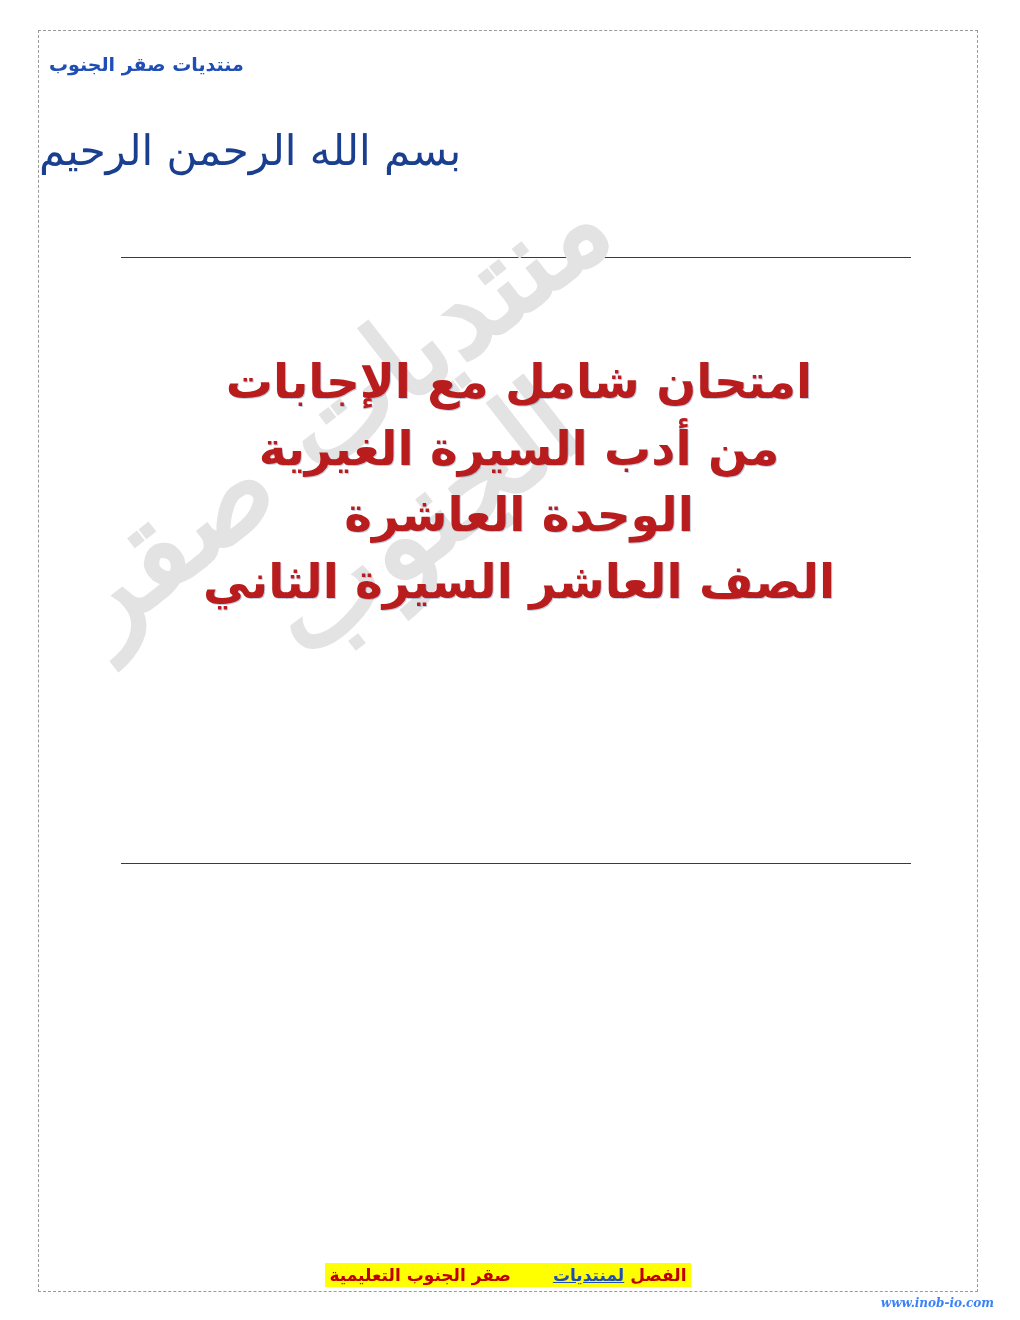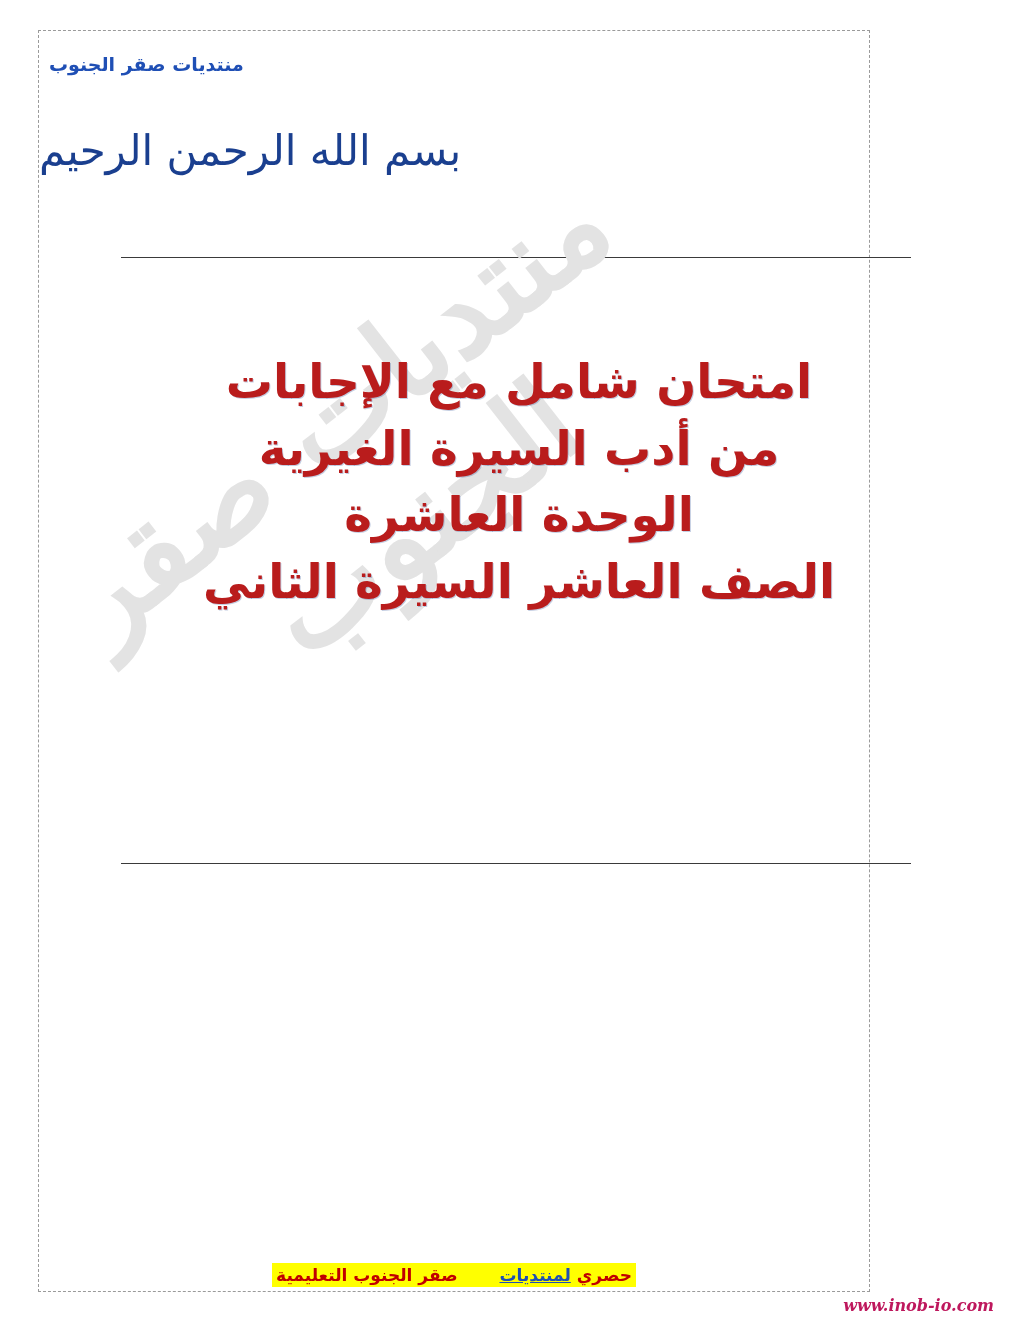--- a/index.html
+++ b/index.html
@@ -13,21 +13,21 @@
     position: relative;
     font-family: "DejaVu Sans", "Liberation Sans", sans-serif;
     overflow: hidden;
   }
 
   
   .page-frame {
     position: absolute;
     left: 38px;
     top: 30px;
-    width: 832px;
+    width: 940px;
     height: 1262px;
     border: 1px dashed #9a9a9a;
     box-sizing: border-box;
     background: #ffffff;
   }
 
   
   .forum-tag {
     position: absolute;
     left: 10px;
@@ -124,24 +124,24 @@
   .footer-note .lnk {
     color: #1f4fb5;
     text-decoration: underline;
     margin-left: 36px;
   }
 
   .site-url {
     position: absolute;
     right: 26px;
     top: 1296px;
-    font-size: 16px;
+    font-size: 12px;
     font-weight: 700;
     font-style: italic;
-    color: #be185d;
+    color: #3b82f6;
     font-family: "DejaVu Serif", "Liberation Serif", serif;
     direction: ltr;
   }
 </style>
 </head>
 <body>
 
 <div class="page-frame">
 
   <div class="forum-tag">منتديات صقر الجنوب</div>
@@ -155,18 +155,18 @@
   <div class="title-block">
     <span class="title-line">امتحان شامل مع الإجابات</span>
     <span class="title-line">من أدب السيرة الغيرية</span>
     <span class="title-line">الوحدة العاشرة</span>
     <span class="title-line">الصف العاشر السيرة الثاني</span>
   </div>
 
   <div class="rule rule-bottom"></div>
 
   <div class="footer-note">
-    <span class="hl"><span>حصري </span><span class="lnk">لمنتديات</span><span> صقر الجنوب التعليمية</span></span>
+    <span class="hl"><span>الفصل </span><span class="lnk">لمنتديات</span><span> صقر الجنوب التعليمية</span></span>
   </div>
 
 </div>
 
 <div class="site-url">www.inob-io.com</div>
 
 </body></html>

